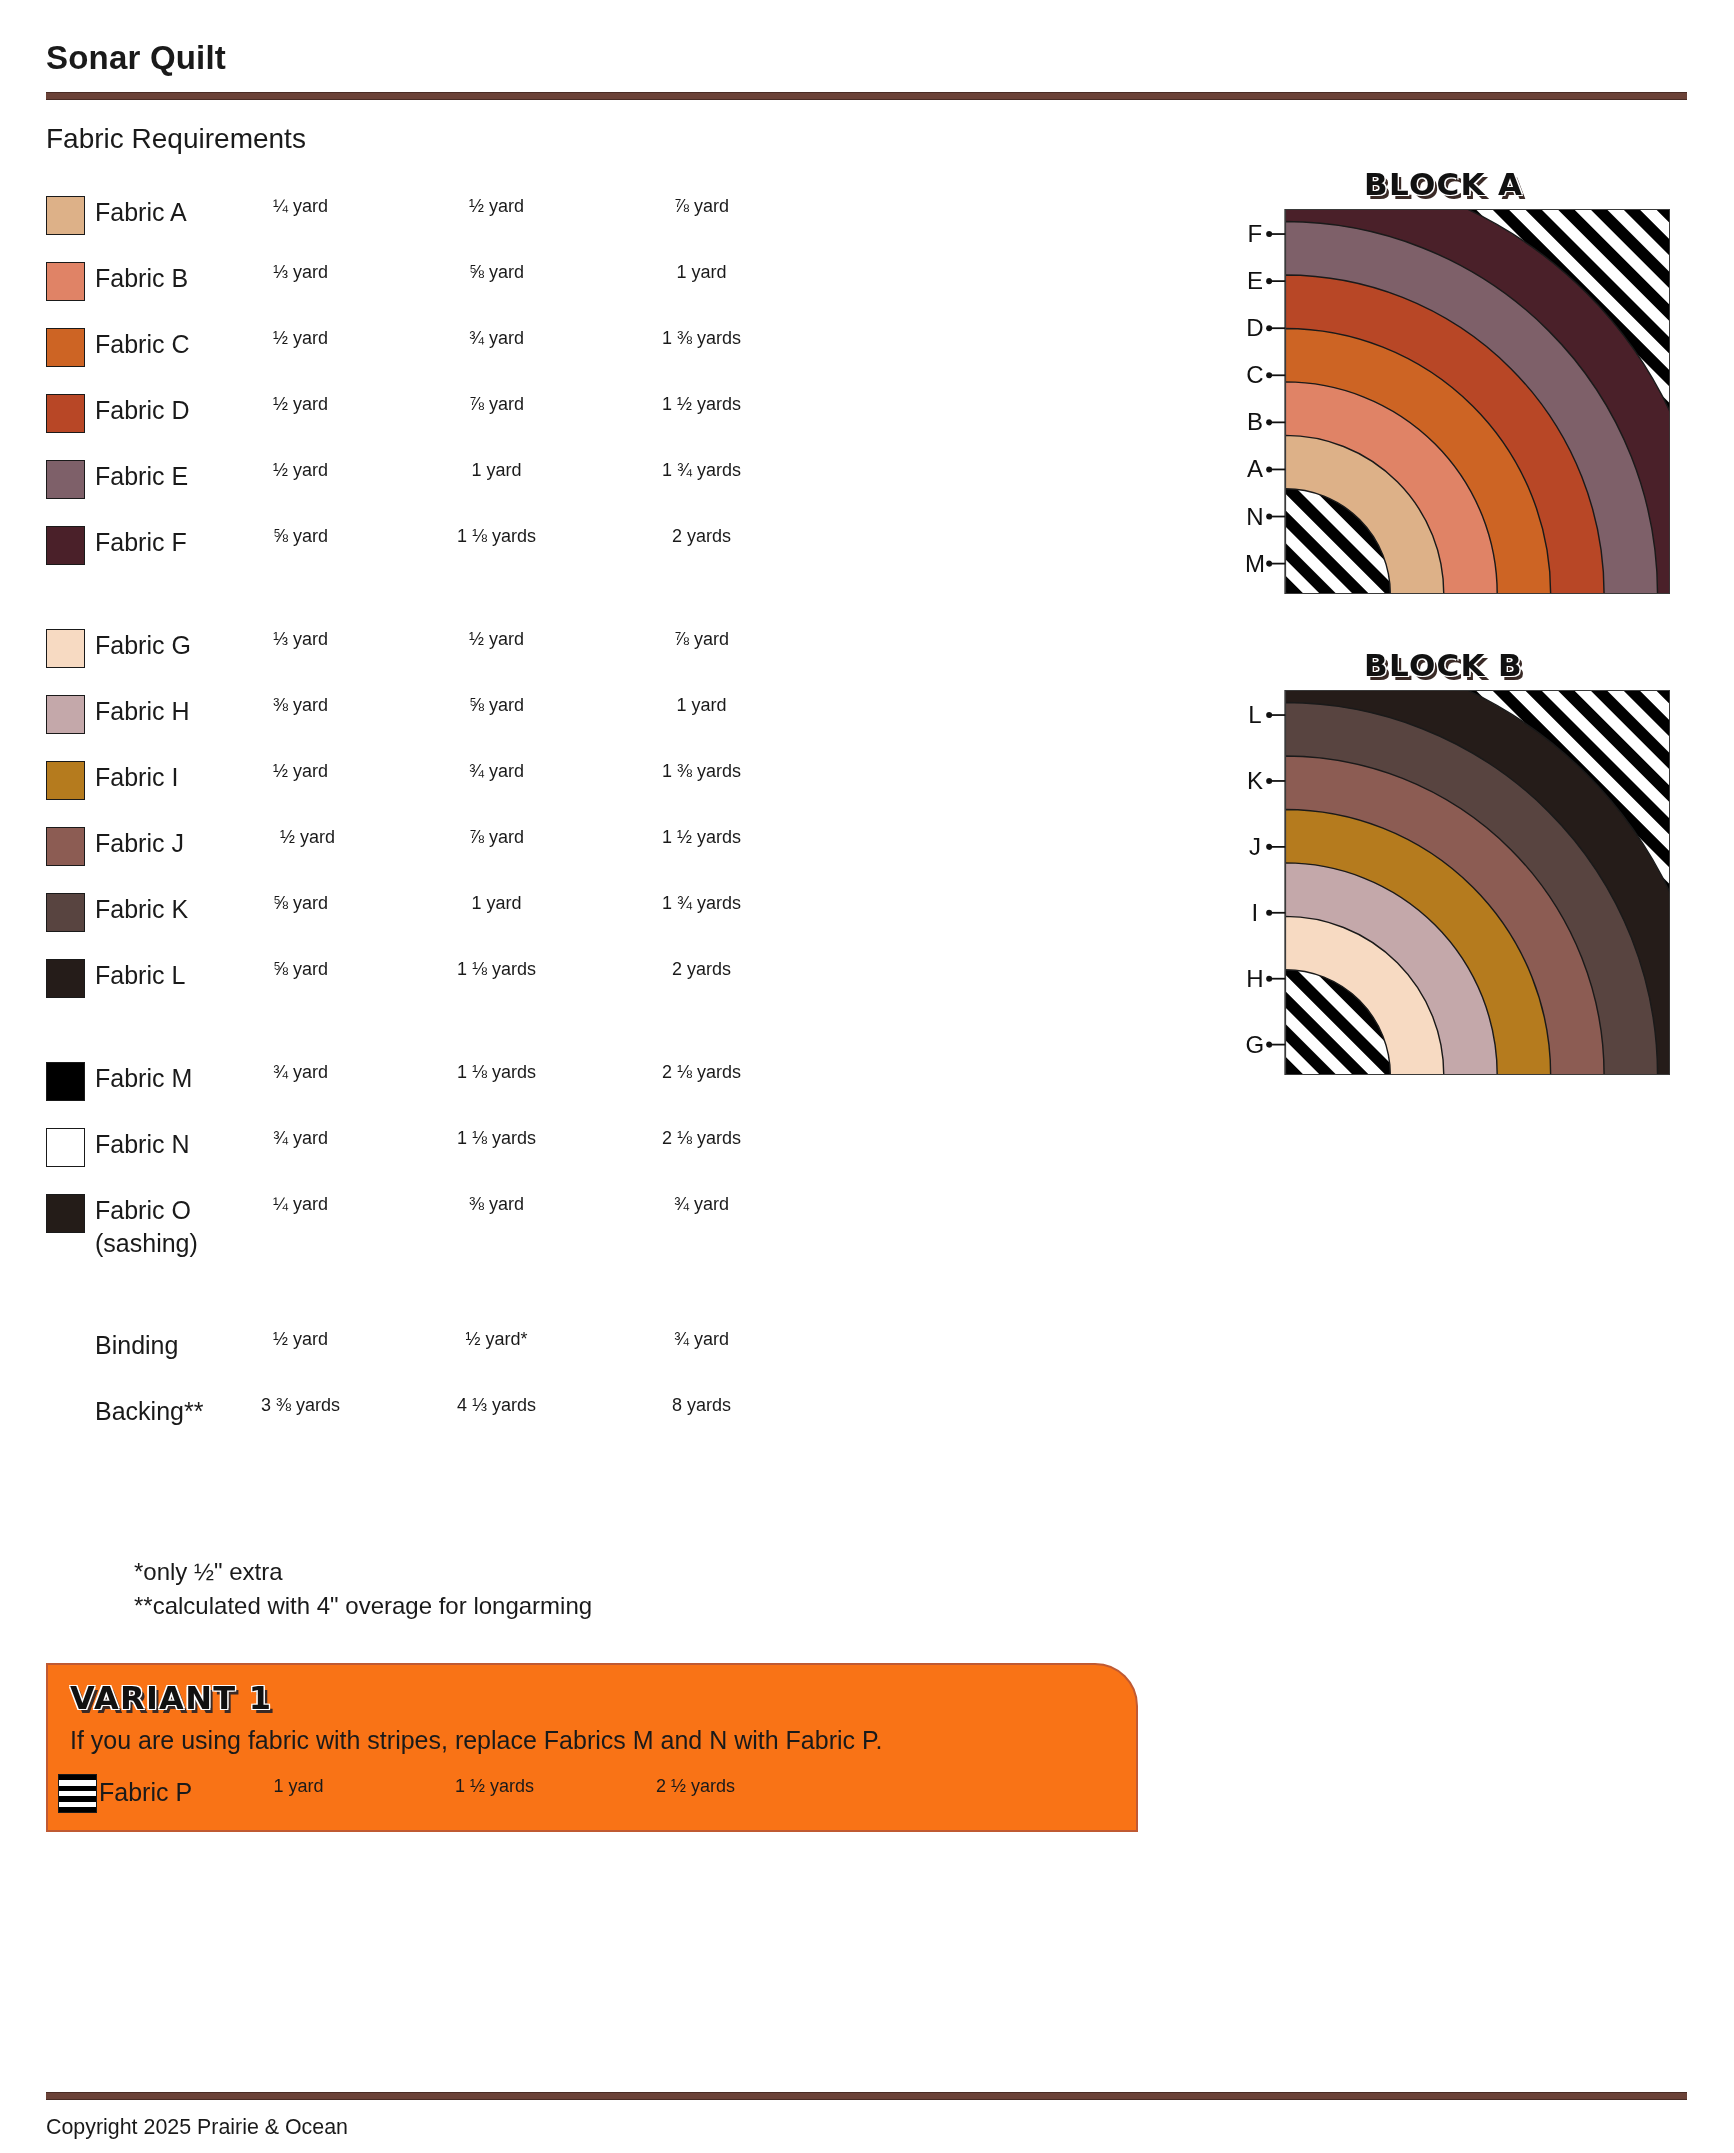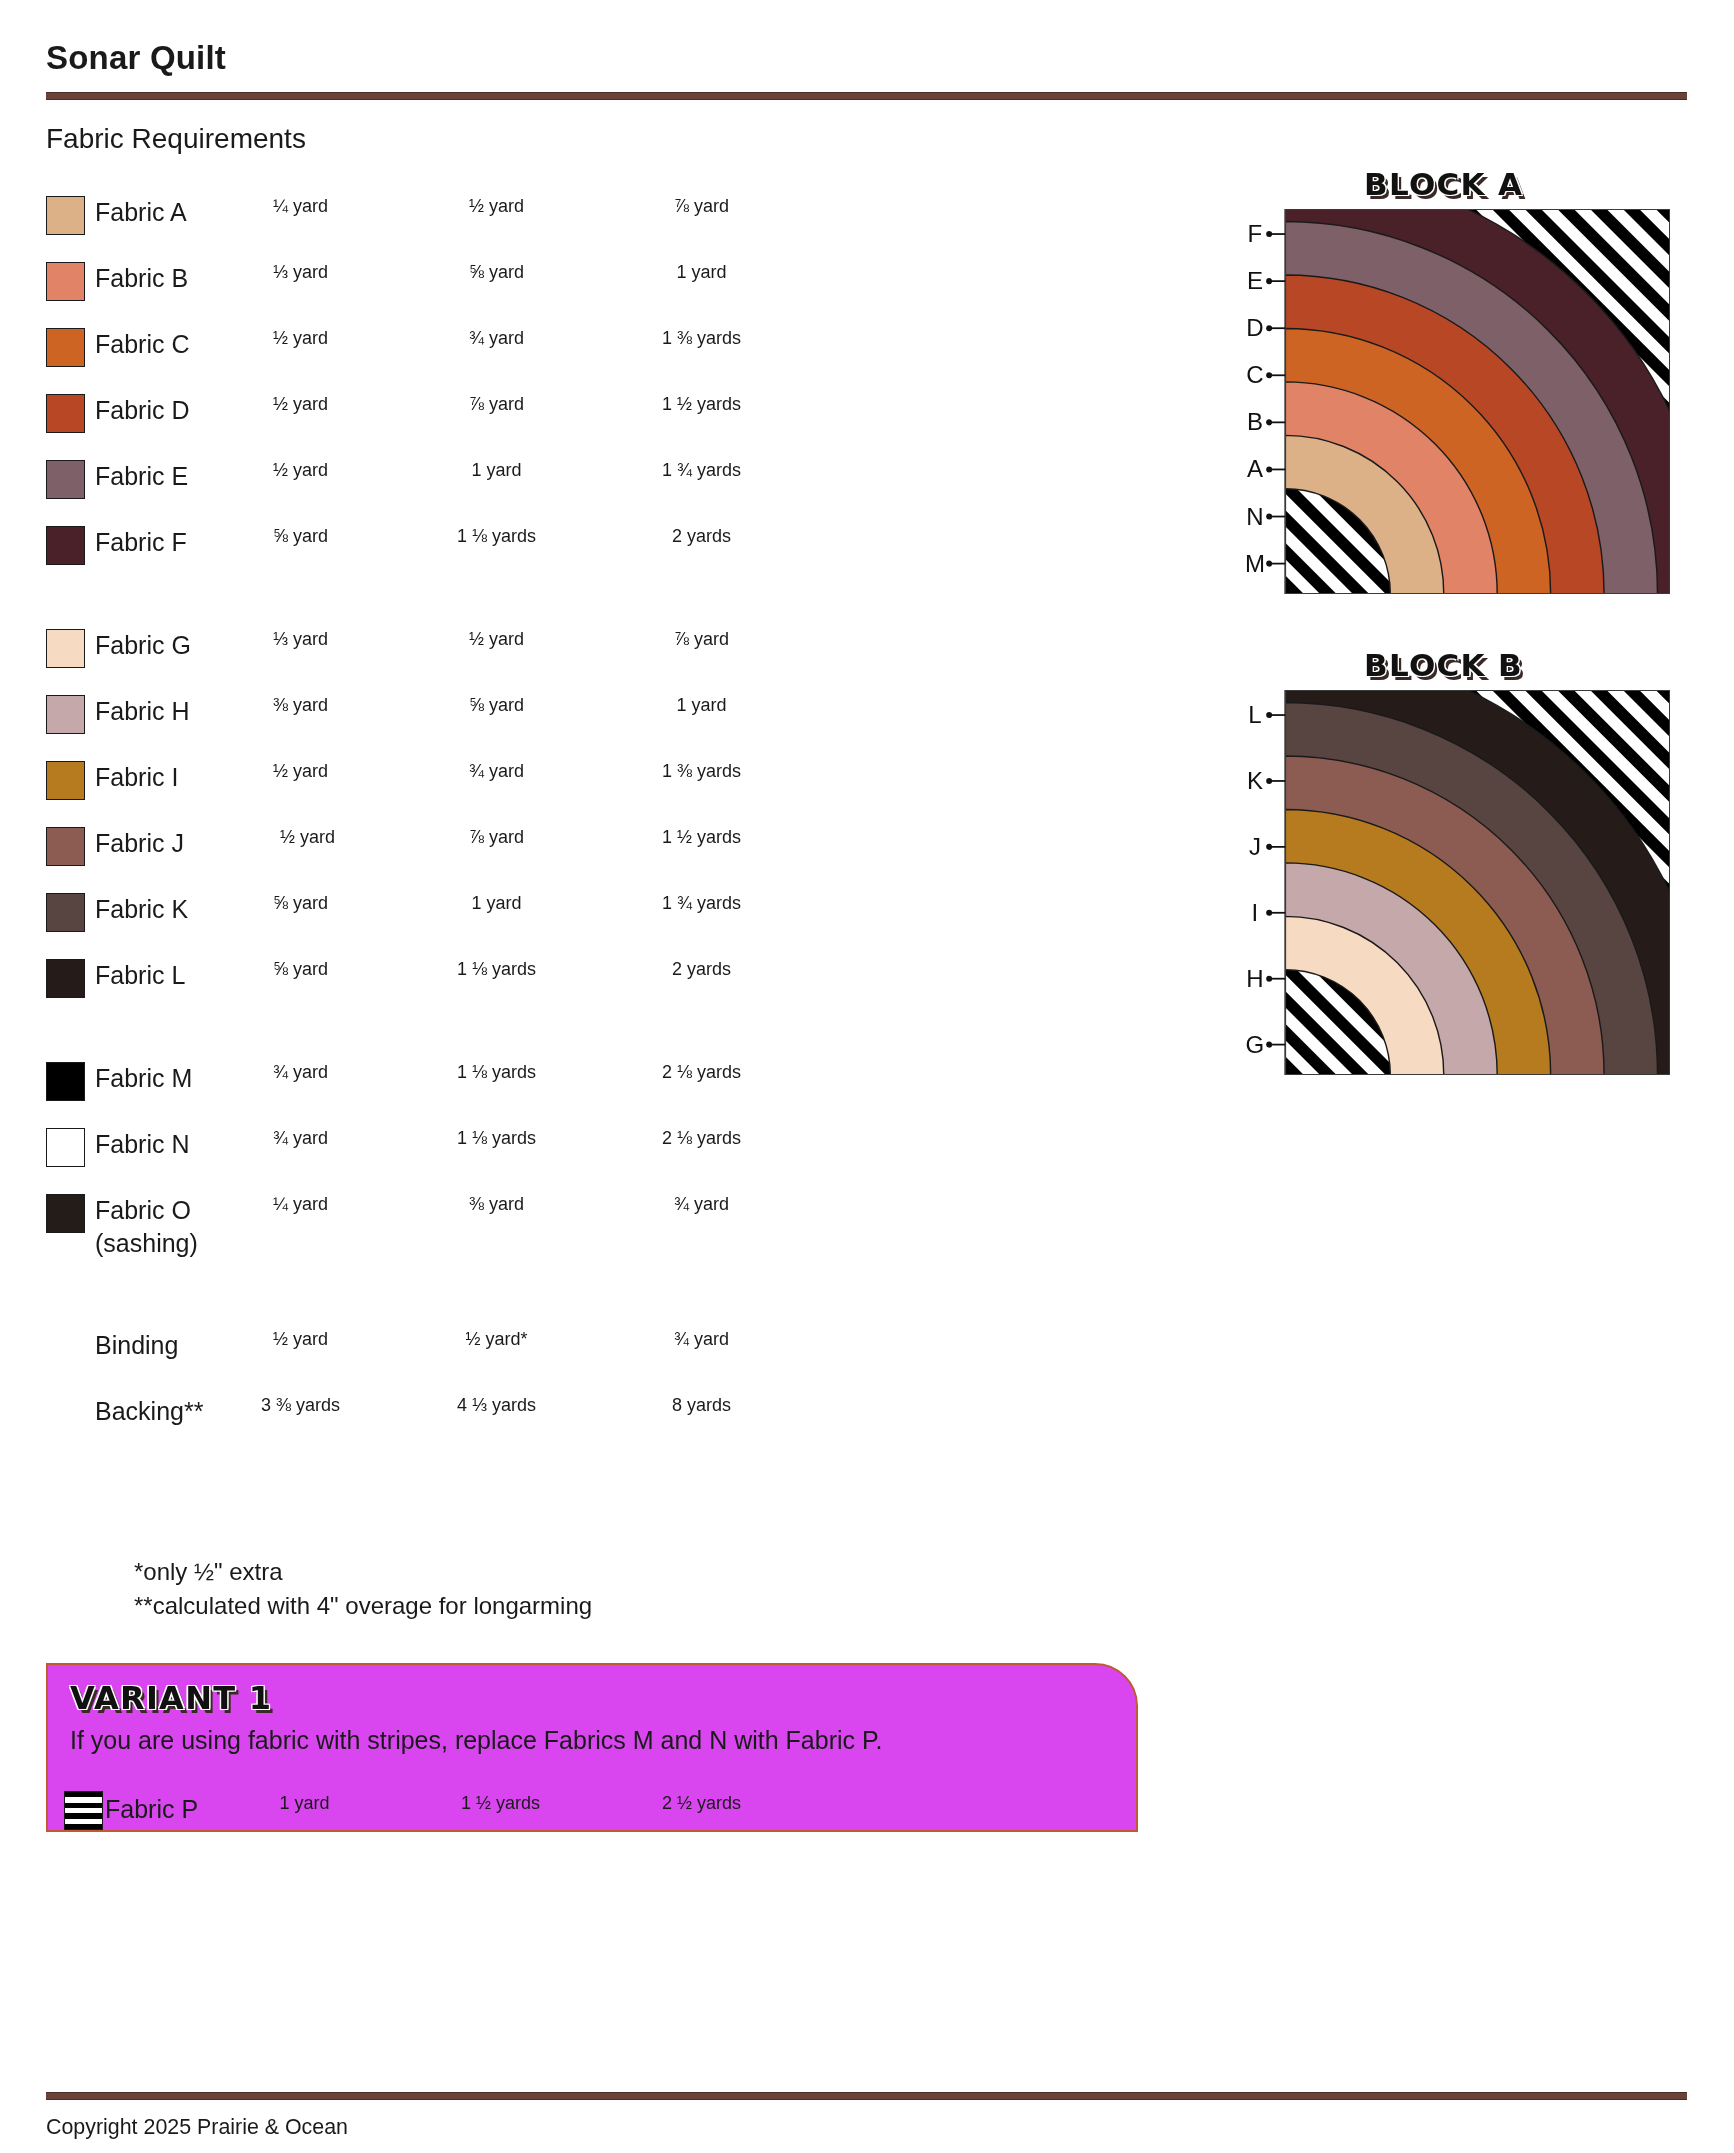--- a/index.html
+++ b/index.html
@@ -117,21 +117,21 @@
     white-space: pre-line;
   }
 
   
   #variant-box {
     position: absolute;
     left: 46px;
     top: 1663px;
     width: 1092px;
     height: 169px;
-    background: #d946ef;
+    background: #f97316;
     border: 2.7px solid #c05a33;
     border-radius: 0 43px 0 0;
     box-sizing: border-box;
   }
   #variant-title {
     position: absolute;
     left: 22px;
     top: 14.3px;
     font-size: 32px;
     font-weight: bold;
@@ -144,25 +144,24 @@
       3.6px 3.6px 0 #3a2a26;
   }
   #variant-desc {
     position: absolute;
     left: 22px;
     top: 61px;
     font-size: 25px;
   }
   #variant-row {
     position: absolute;
-    left: 16px;
+    left: 10px;
     top: 107px;
     width: 1034px;
     height: 53px;
-    margin-top: 17px;
   }
   #variant-row .swatch { top: 1.8px; left: 0; }
   #variant-row .fname { left: 41px; top: 3.6px; }
   #variant-row .fval { top: 3.6px; }
   #variant-row .fval.c0 { left: 129px; }
   #variant-row .fval.c1 { left: 325px; }
   #variant-row .fval.c2 { left: 526px; }
 
   
   .block-wrap { position: absolute; }

